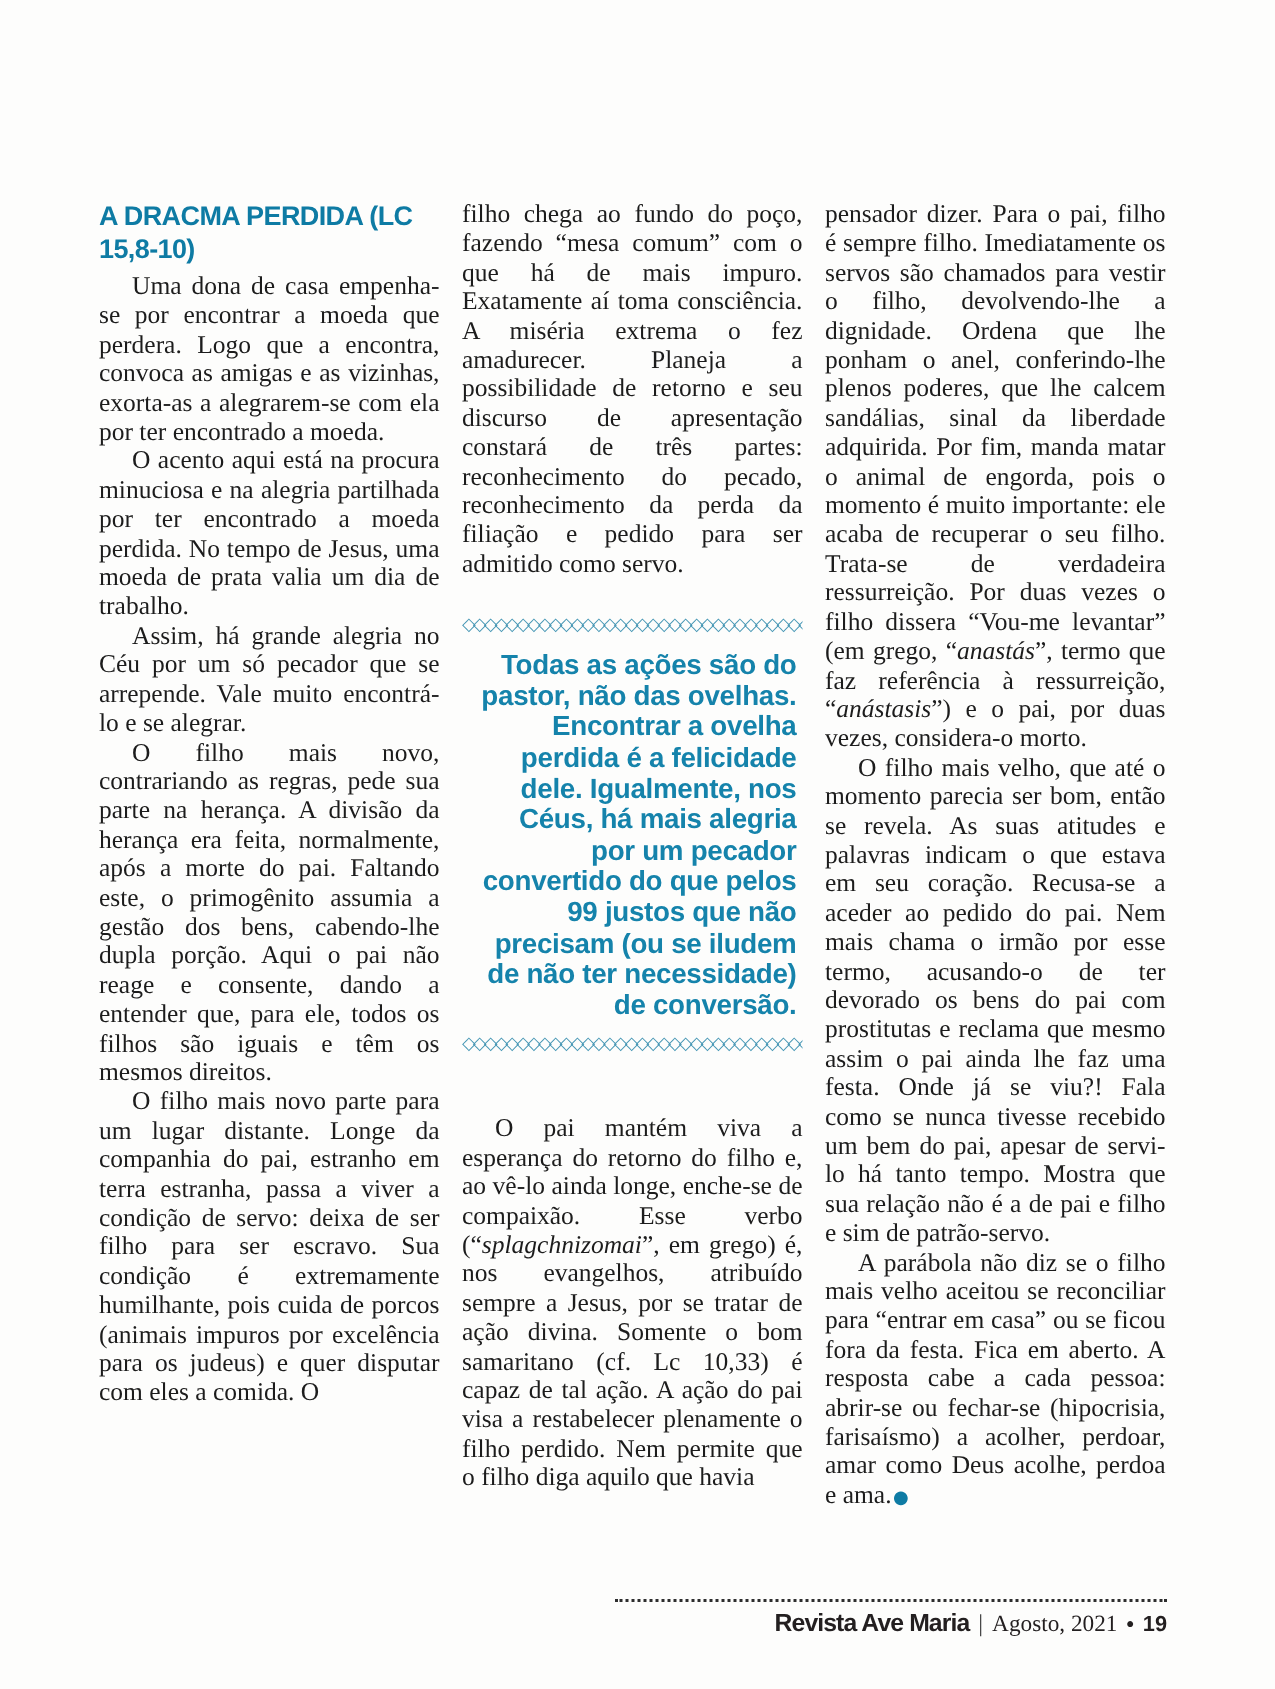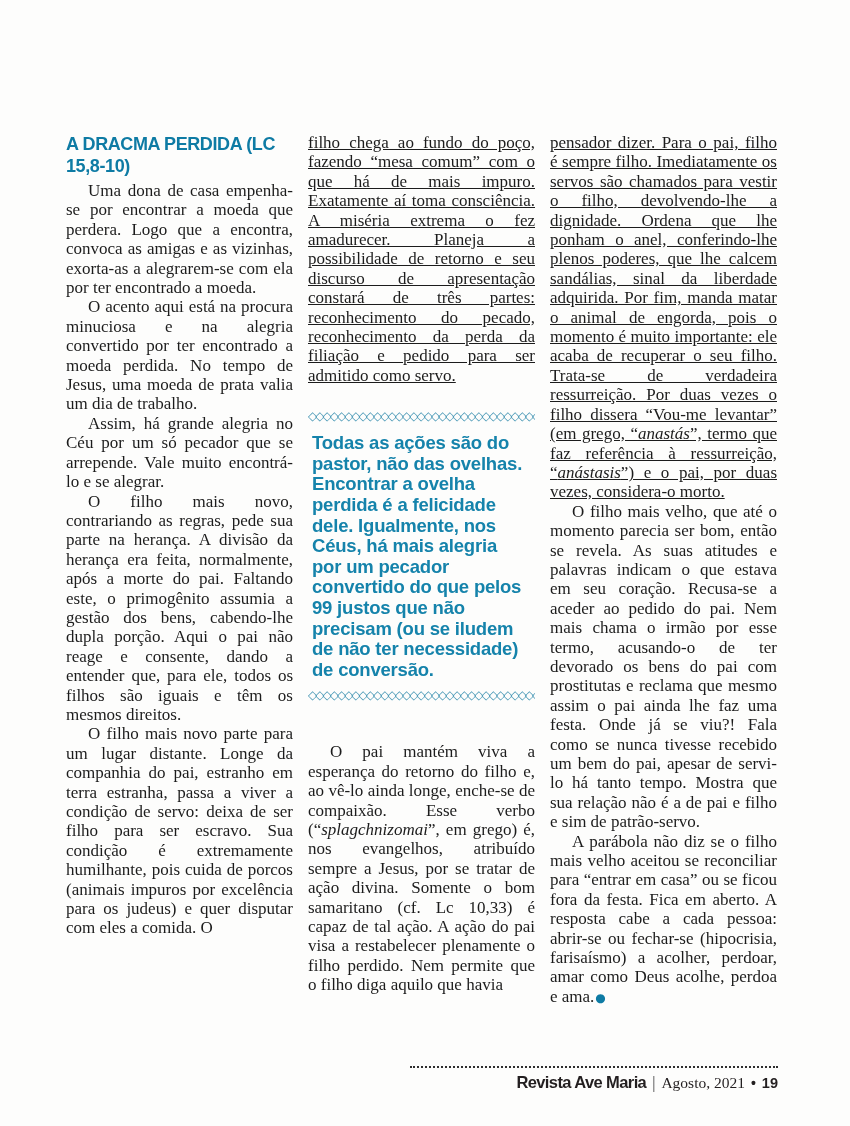--- a/index.html
+++ b/index.html
@@ -16,21 +16,21 @@
   .columns {
     position:absolute; left:66px; top:133px; width:711px;
     display:flex; gap:15px;
   }
   .col {
     flex:0 0 227px; width:227px;
     font-size:17px; line-height:19.4px;
     text-align:justify;
   }
   .col p { margin:0; text-indent:22px; }
-  .col p.noindent { text-indent:0;text-decoration:underline; }
+  .col p.noindent { text-indent:0; }
 
   .sec-heading {
     font-family:"Liberation Sans","DejaVu Sans",sans-serif;
     font-weight:700;
     font-size:18px; line-height:22px;
     letter-spacing:-0.4px;
     color:#0e7ba4;
     text-align:left;
     margin:0 0 4px 0;
   }
@@ -46,21 +46,21 @@
     color:#4596b4;
   }
   .ornament::before { content:"◇◇◇◇◇◇◇◇◇◇◇◇◇◇◇◇◇◇◇◇◇◇◇◇◇◇◇◇◇◇◇◇"; }
   blockquote.pull-quote {
     margin:10px 0 9px 0; padding:0 4px;
     font-family:"Liberation Sans","DejaVu Sans",sans-serif;
     font-weight:700;
     font-size:18.5px; line-height:20.6px;
     letter-spacing:-0.2px;
     color:#1583ab;
-    text-align:left;
+    text-align:right;
     text-indent:0;
   }
 
   em.foreign { font-style:italic; }
 
   .endmark {
     font-family:"DejaVu Sans",sans-serif;
     font-size:12px;
     color:#0e7ba4;
     margin-left:1px;
@@ -89,21 +89,21 @@
 </head>
 <body>
 
 <div class="page">
 
   <div class="columns">
 
     <div class="col">
       <h3 class="sec-heading">A DRACMA PERDIDA (LC 15,8-10)</h3>
       <p>Uma dona de casa empenha-se por encontrar a moeda que perdera. Logo que a encontra, convoca as amigas e as vizinhas, exorta-as a alegrarem-se com ela por ter encontrado a moeda.</p>
-      <p>O acento aqui está na procura minuciosa e na alegria convertido por ter encontrado a moeda perdida. No tempo de Jesus, uma moeda de prata valia um dia de trabalho.</p>
+      <p>O acento aqui está na procura minuciosa e na alegria partilhada por ter encontrado a moeda perdida. No tempo de Jesus, uma moeda de prata valia um dia de trabalho.</p>
       <p>Assim, há grande alegria no Céu por um só pecador que se arrepende. Vale muito encontrá-lo e se alegrar.</p>
       <p>O filho mais novo, contrariando as regras, pede sua parte na herança. A divisão da herança era feita, normalmente, após a morte do pai. Faltando este, o primogênito assumia a gestão dos bens, cabendo-lhe dupla porção. Aqui o pai não reage e consente, dando a entender que, para ele, todos os filhos são iguais e têm os mesmos direitos.</p>
       <p>O filho mais novo parte para um lugar distante. Longe da companhia do pai, estranho em terra estranha, passa a viver a condição de servo: deixa de ser filho para ser escravo. Sua condição é extremamente humilhante, pois cuida de porcos (animais impuros por excelência para os judeus) e quer disputar com eles a comida. O</p>
     </div>
 
     <div class="col">
       <p class="noindent">filho chega ao fundo do poço, fazendo “mesa comum” com o que há de mais impuro. Exatamente aí toma consciência. A miséria extrema o fez amadurecer. Planeja a possibilidade de retorno e seu discurso de apresentação constará de três partes: reconhecimento do pecado, reconhecimento da perda da filiação e pedido para ser admitido como servo.</p>
 
       <div class="quote-sec">
         <div class="ornament"></div>

